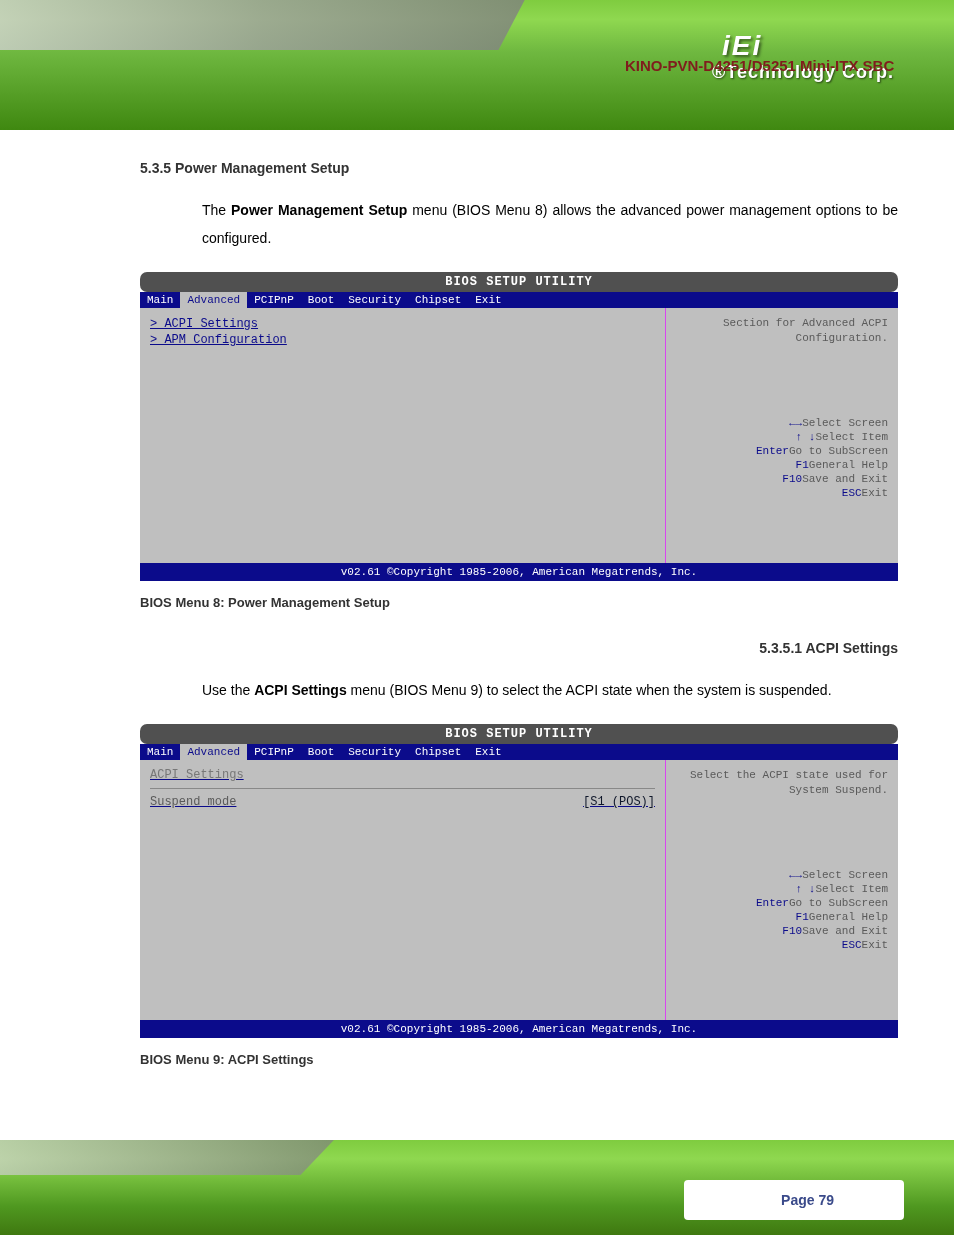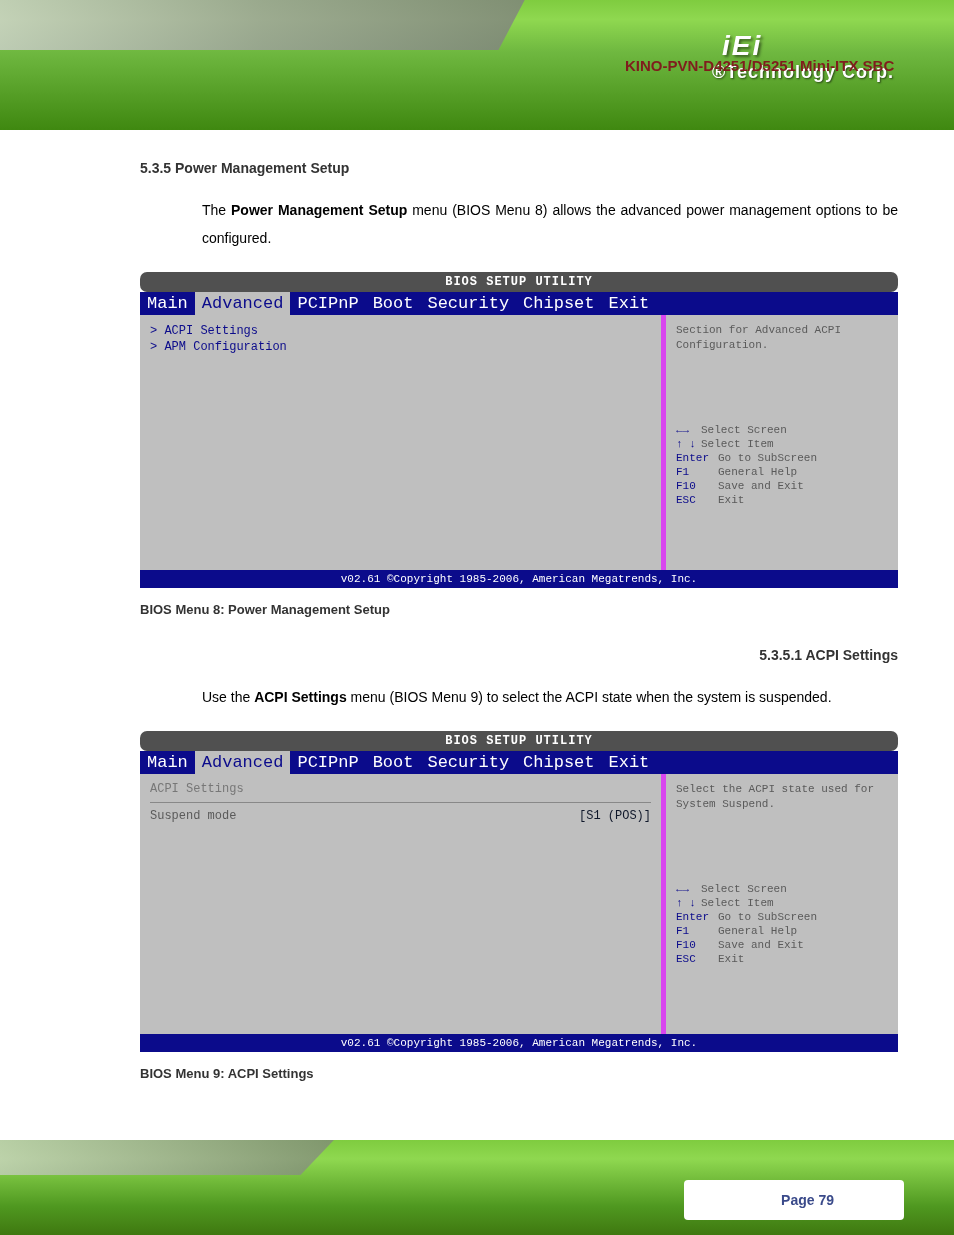--- a/index.html
+++ b/index.html
@@ -103,42 +103,43 @@
       text-align: center;
       padding: 3px;
       font-weight: bold;
       letter-spacing: 1px;
       border-radius: 7px;
     }
     .bios-tabs {
       display: flex;
       background: #0b0b8b;
       color: #fff;
-      font-size: 17px;
+      font-size: 11px;
       align-items: flex-end;
     }
     .bios-tabs span {
       padding: 2px 7px;
       white-space: nowrap;
     }
     .bios-tabs .active {
       background: #bfbfbf;
       color: #0b0b8b;
     }
     .bios-body {
       display: flex;
       background: #bfbfbf;
       height: 255px;
     }
     .bios-body.tall { height: 260px; }
     .bios-left {
       flex: 1;
       padding: 8px 10px;
-      border-right: 5px solid #d946ef;
+      border-right: 1px solid #d946ef;
       color: #0b0b8b;
+      text-decoration: underline;
     }
     .bios-left .menu-item {
       padding: 1px 0;
     }
     .bios-left .section-label {
       color: #777;
       margin-bottom: 4px;
     }
     .bios-left .divider-line {
       border-top: 1px solid #888;
@@ -148,20 +149,21 @@
       display: flex;
       color: #5a5a5a;
     }
     .bios-left .setting-name { flex: 1; }
     .bios-left .setting-val { color: #0f172a; }
     .bios-right {
       width: 232px;
       padding: 8px 10px;
       color: #0b0b8b;
       font-size: 11px;
+      text-align: right;
     }
     .bios-right .help-text {
       color: #5a5a5a;
       line-height: 1.4;
       min-height: 100px;
     }
     .bios-right .key-row {
       padding: 1px 0;
       color: #5a5a5a;
     }

